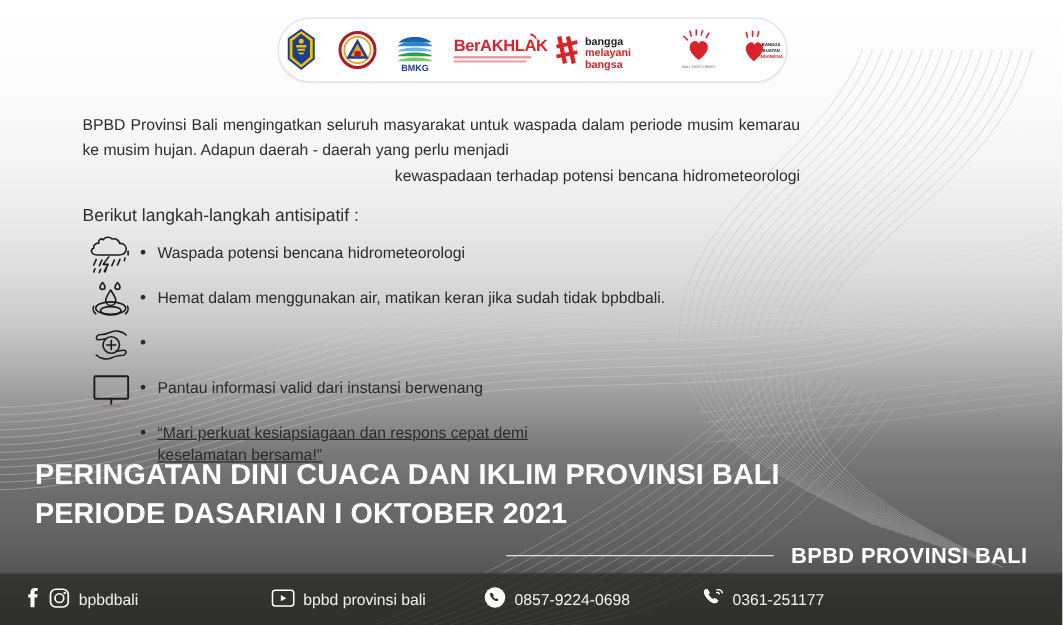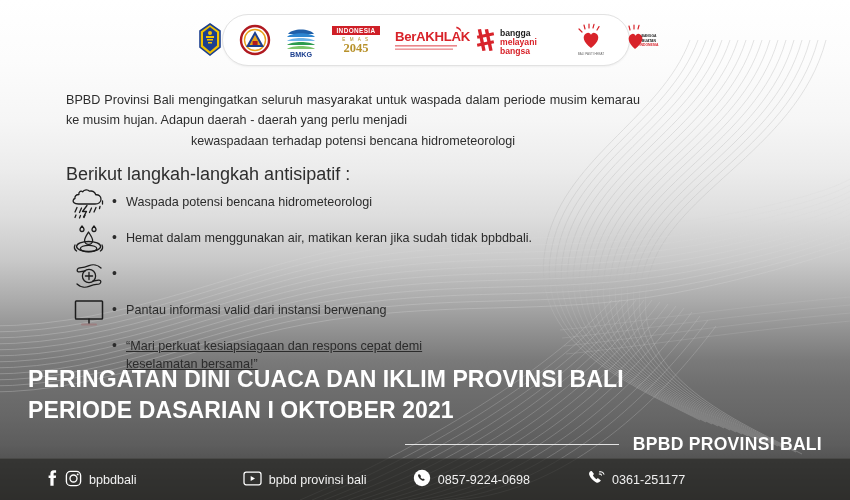--- a/index.html
+++ b/index.html
@@ -60,26 +60,26 @@
   .intro {
     position:absolute;
     left:66px; top:90px;
     width:574px;
     font-size:12.6px;
     line-height:1.62;
     color:#2e2e2e;
     text-align:justify;
     text-justify:inter-word;
   }
-  .intro-last { text-align:center; }
+  .intro-last { text-align:right; }
 
   .lead {
     position:absolute;
     left:66px; top:164px;
-    font-size:18px;
+    font-size:14px;
     color:#2e2e2e;
   }
 
   
   .steps {
     position:absolute;
     left:66px; top:186px;
     width:600px;
   }
   .step {
@@ -154,21 +154,21 @@
 
   
   .footer {
     position:absolute;
     left:0; bottom:0;
     width:850px; height:42px;
     background:rgba(42,41,39,.72);
     border-top:1px solid rgba(255,255,255,.10);
     display:flex;
     align-items:center;
-    padding:0 44px;
+    padding:0 18px;
   }
   .f-item {
     display:flex;
     align-items:center;
     gap:7px;
     color:#f2f2f2;
     font-size:12.6px;
     white-space:nowrap;
   }
   .f-item .f-label { color:#f0f0f0; }
@@ -273,28 +273,20 @@
       <svg width="36" height="36" viewBox="0 0 36 36">
         <path d="M5 12 C9 6 27 6 31 12 Z" fill="#1f5fa8"></path>
         <path d="M4 15 C9 10 27 10 32 15 Z" fill="#2d85d0"></path>
         <path d="M4 19 C9 15 27 15 32 19 Z" fill="#6fb4e8"></path>
         <path d="M4 23 C9 19 27 19 32 23 Z" fill="#2e9b4e"></path>
         <path d="M4 27 C9 23 27 23 32 27 Z" fill="#7ec66b"></path>
         <text x="18" y="34.5" font-family="Liberation Sans, sans-serif" font-size="7.2" font-weight="bold" fill="#1b3f8f" text-anchor="middle">BMKG</text>
       </svg>
     </div>
 
-    <div class="logo">
-      <svg width="52" height="36" viewBox="0 0 52 36">
-        <rect x="2" y="4" width="48" height="9" fill="#cf1f27"></rect>
-        <text x="26" y="11" font-family="Liberation Sans, sans-serif" font-size="6.4" font-weight="bold" fill="#ffffff" text-anchor="middle" letter-spacing="0.4">INDONESIA</text>
-        <text x="26" y="18.6" font-family="Liberation Sans, sans-serif" font-size="4.6" fill="#b08a22" text-anchor="middle" letter-spacing="1.6">E M A S</text>
-        <text x="26" y="30" font-family="Liberation Serif, serif" font-size="12.5" font-weight="bold" fill="#b8922c" text-anchor="middle">2045</text>
-      </svg>
-    </div>
 
     <div class="logo">
       <svg width="72" height="36" viewBox="0 0 72 36">
         <text x="2" y="19" font-family="Liberation Sans, sans-serif" font-size="13.2" font-weight="bold" fill="#d8232a" letter-spacing="-0.3">BerAKHLAK</text>
         <path d="M63.5 4.5 C67 5.6 68.6 7.6 68.2 10.2 C67 8.1 65.4 6.7 63.2 6.2 Z" fill="#d8232a"></path>
         <rect x="2" y="23" width="62" height="1.6" fill="#d8232a" opacity=".55"></rect>
         <rect x="2" y="26.4" width="58" height="1.6" fill="#d8232a" opacity=".45"></rect>
       </svg>
     </div>
 

